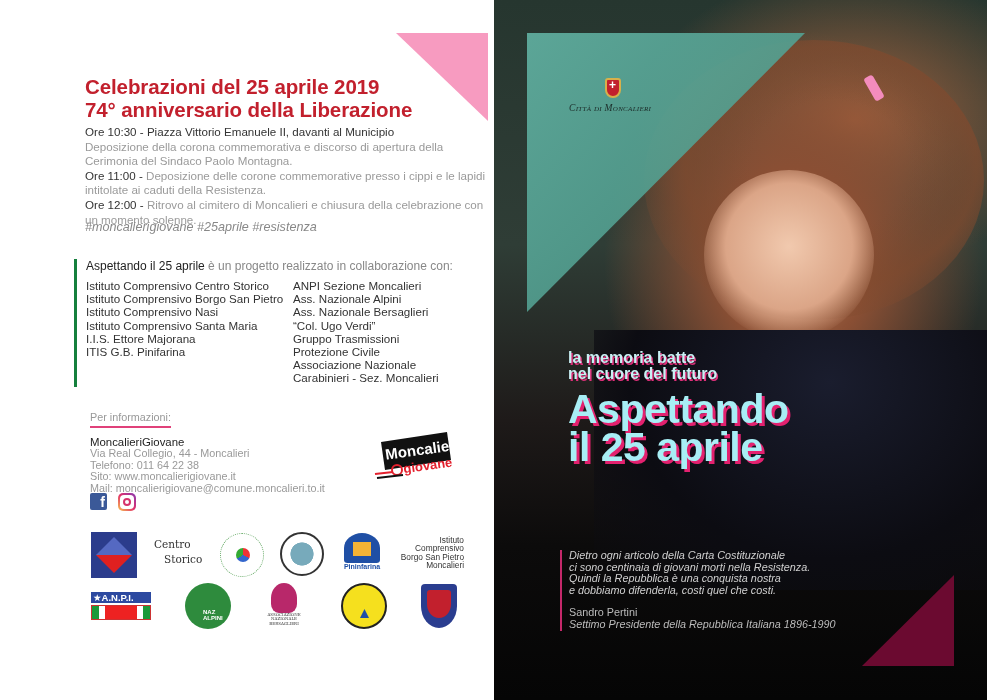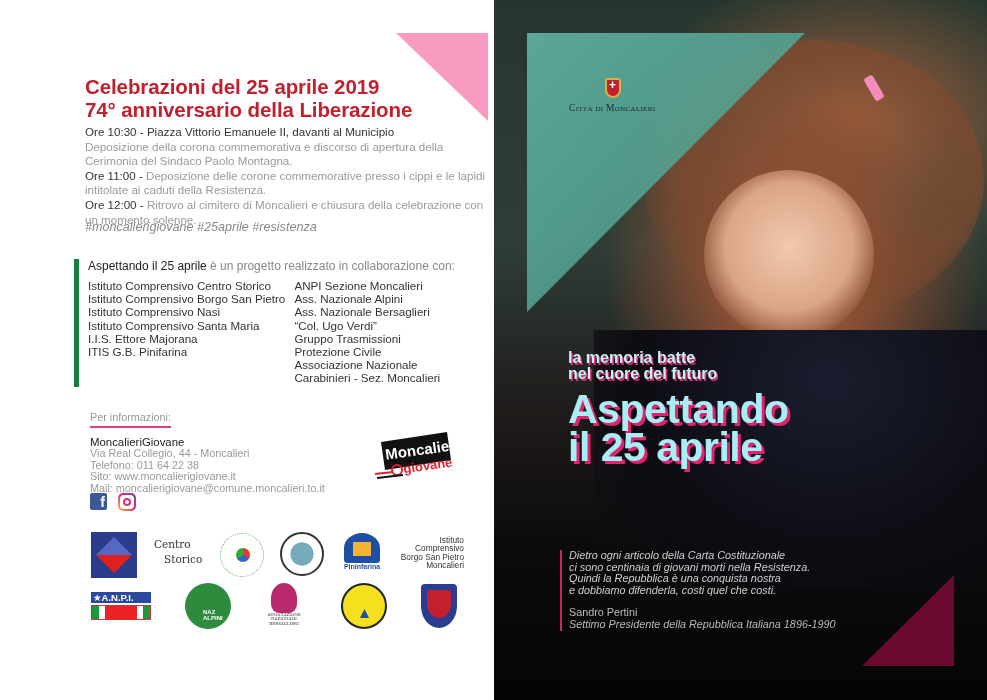--- a/index.html
+++ b/index.html
@@ -12,21 +12,21 @@
     background: #f79bc0; clip-path: polygon(0 0, 100% 0, 100% 100%); }
 
   .title { position: absolute; left: 57px; top: 75px; color: #c2202d; font-weight: bold;
     font-size: 20.5px; line-height: 23px; letter-spacing: -0.1px; }
   .schedule { position: absolute; left: 57px; top: 125px; width: 400px; font-size: 11.6px;
     line-height: 14.6px; color: #9a9a9a; }
   .schedule .time { color: #333; }
   .hashtags { position: absolute; left: 57px; top: 220px; font-style: italic; font-size: 12.6px; color: #888; }
 
   .collab { position: absolute; left: 46px; top: 259px; width: 400px; height: 128px;
-    border-left: 5px solid #15803d; padding-left: 9px; }
+    border-left: 3px solid #15803d; padding-left: 9px; }
   .collab .intro { font-size: 12px; color: #888; margin-bottom: 6px; }
   .collab .intro b { color: #222; font-weight: normal; }
   .collab .cols { display: flex; font-size: 11.6px; line-height: 13.2px; color: #333; }
   .collab .col1 { width: 207px; }
   .collab .col2 { width: 180px; }
 
   .info { position: absolute; left: 62px; top: 412px; font-size: 10.8px; line-height: 11.6px; color: #999; }
   .info .head { display: inline-block; color: #999; border-bottom: 2px solid #e0417a; padding-bottom: 2px; margin-bottom: 9px; }
   .info .org { color: #222; font-size: 11.4px; }
   .social { position: absolute; left: 62px; top: 493px; display: flex; gap: 11px; }
@@ -86,21 +86,21 @@
   .right .clip { position: absolute; left: 375px; top: 75px; width: 10px; height: 26px; background: #f48cbd;
     transform: rotate(-30deg); border-radius: 3px; }
 
   .teal-tri { position: absolute; left: 33px; top: 33px; width: 278px; height: 279px;
     background: linear-gradient(135deg, rgba(96,175,160,0.92), rgba(70,145,130,0.88));
     clip-path: polygon(0 0, 100% 0, 0 100%); }
   .crest { position: absolute; left: 111px; top: 78px; width: 16px; height: 20px; background: #c2202d;
     border-radius: 3px 3px 8px 8px; border: 2px solid #d8b04a; }
   .crest::after { content: "+"; position: absolute; left: 2px; top: -2px; color: #fff; font-size: 12px; font-weight: bold; }
   .city { position: absolute; left: 75px; top: 103px; font-family: "Liberation Serif", serif; font-size: 9.5px;
-    color: #1b2b28; letter-spacing: 0.3px; font-variant: small-caps; }
+    color: #1b2b28; letter-spacing: 0.3px; font-variant: small-caps; font-style: italic; }
 
   .tagline { position: absolute; left: 74px; top: 350px; font-weight: bold; font-size: 16px; line-height: 16px;
     color: #c9f0f4; text-shadow: 1.5px 1.5px 0 #e0307a; }
   .headline { position: absolute; left: 74px; top: 390px; font-weight: bold; font-size: 41px; line-height: 38px;
     color: #a8eef5; text-shadow: 3px 3px 0 #e3216f; letter-spacing: -0.5px; }
   .desc { position: absolute; left: 75px; top: 481px; font-size: 11.2px; line-height: 12px; color: #e8e8e8; }
   .quote { position: absolute; left: 66px; top: 550px; padding-left: 7px; border-left: 2px solid #c5286a;
     font-size: 10.8px; line-height: 11.6px; color: #d0d0d0; }
   .quote .q { font-style: italic; }
   .quote .author { margin-top: 11px; color: #bbb; }

